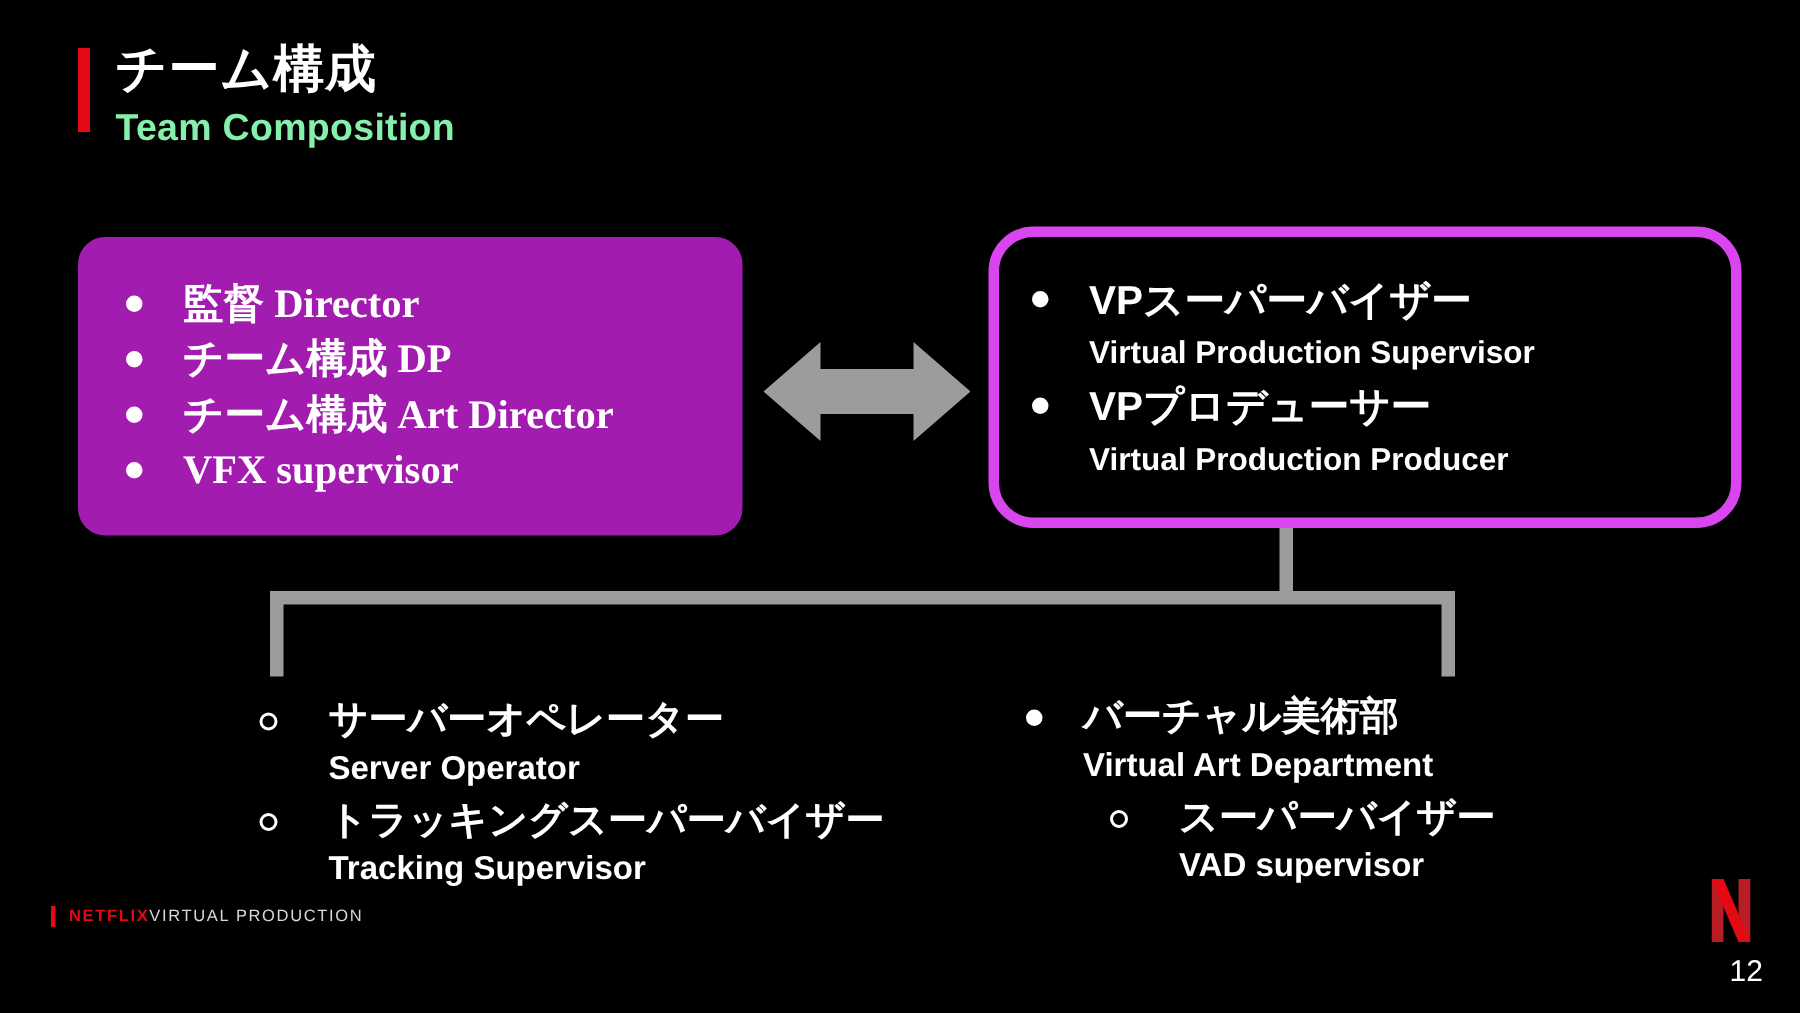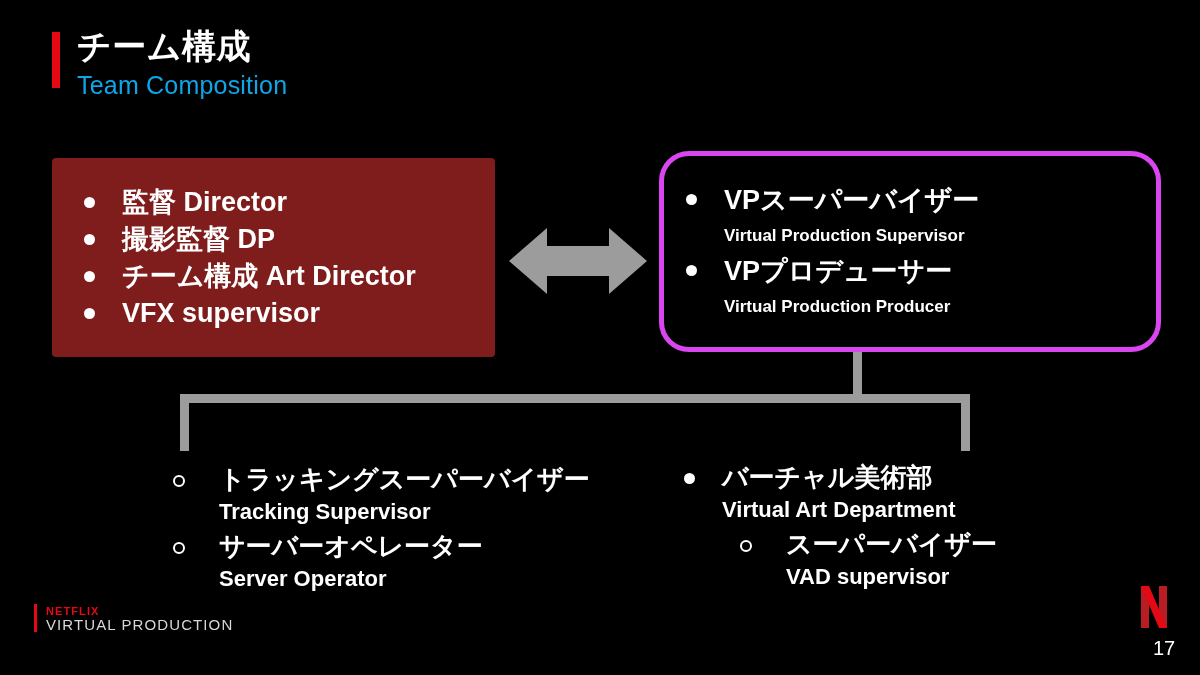--- a/index.html
+++ b/index.html
@@ -42,52 +42,53 @@
     flex-direction: column;
   }
   .title-ja {
     color: #ffffff;
     font-size: 34px;
     font-weight: bold;
     line-height: 44px;
     letter-spacing: 0.5px;
   }
   .title-en {
-    color: #0ea5e9;
+    color: #86efac;
     font-size: 25px;
-    font-weight: normal;
+    font-weight: bold;
     line-height: 30px;
     margin-top: 2px;
     letter-spacing: 0.2px;
   }
 
   
   .box {
     position: absolute;
     box-sizing: border-box;
     display: flex;
     flex-direction: column;
     justify-content: center;
   }
   .box-filled {
     left: 52px;
     top: 158px;
     width: 443px;
     height: 199px;
-    background: #7f1d1d;
-    border-radius: 4px;
+    background: #a21caf;
+    border-radius: 18px;
     padding: 10px 18px 10px 32px;
+    font-family: Liberation Serif, serif;
   }
   .box-outlined {
     left: 659px;
     top: 151px;
     width: 502px;
     height: 201px;
     background: #000000;
-    border: 5px solid #d946ef;
+    border: 7px solid #d946ef;
     border-radius: 30px;
     padding: 8px 14px 8px 22px;
   }
 
   .bullet-row {
     display: flex;
     align-items: flex-start;
   }
   .dot {
     flex: 0 0 auto;
@@ -114,21 +115,21 @@
     color: #ffffff;
     font-size: 27px;
     font-weight: bold;
     line-height: 38px;
     white-space: nowrap;
   }
   .box-filled .line-ja { font-size: 27px; line-height: 37px; }
 
   .line-en {
     color: #ffffff;
-    font-size: 17px;
+    font-size: 21px;
     font-weight: bold;
     line-height: 33px;
     white-space: nowrap;
   }
 
   .stack { display: flex; flex-direction: column; }
 
   
   .arrow {
     position: absolute;
@@ -166,31 +167,31 @@
     left: 34px;
     top: 604px;
     display: flex;
     align-items: stretch;
   }
   .footer-bar {
     width: 3px;
     background: #E50914;
     margin-right: 9px;
   }
-  .footer-texts { display: flex; flex-direction: column; justify-content: flex-start; }
+  .footer-texts { display: flex; flex-direction: row; justify-content: flex-start; }
   .footer-netflix {
     color: #E50914;
     font-size: 11px;
     font-weight: bold;
     letter-spacing: 1.1px;
     line-height: 14px;
   }
   .footer-vp {
     color: #d8d8d8;
-    font-size: 15px;
+    font-size: 11px;
     font-weight: normal;
     letter-spacing: 1.1px;
     line-height: 14px;
   }
 
   
   .n-logo {
     position: absolute;
     left: 1141px;
     top: 586px;
@@ -219,21 +220,21 @@
     </div>
   </div>
 
   <div class="box box-filled">
     <div class="bullet-row">
       <span class="dot"></span>
       <span class="line-ja">監督 Director</span>
     </div>
     <div class="bullet-row">
       <span class="dot"></span>
-      <span class="line-ja">撮影監督 DP</span>
+      <span class="line-ja">チーム構成 DP</span>
     </div>
     <div class="bullet-row">
       <span class="dot"></span>
       <span class="line-ja">チーム構成 Art Director</span>
     </div>
     <div class="bullet-row">
       <span class="dot"></span>
       <span class="line-ja">VFX supervisor</span>
     </div>
   </div>
@@ -263,29 +264,29 @@
 
   <div class="conn conn-stem"></div>
   <div class="conn conn-hbar"></div>
   <div class="conn conn-drop-l"></div>
   <div class="conn conn-drop-r"></div>
 
   <div class="branch branch-left">
     <div class="sub-row sub-indent-l">
       <span class="ring"></span>
       <span class="stack">
+        <span class="line-ja">サーバーオペレーター</span>
+        <span class="line-en">Server Operator</span>
+      </span>
+    </div>
+    <div class="sub-row sub-indent-l">
+      <span class="ring"></span>
+      <span class="stack">
         <span class="line-ja">トラッキングスーパーバイザー</span>
         <span class="line-en">Tracking Supervisor</span>
-      </span>
-    </div>
-    <div class="sub-row sub-indent-l">
-      <span class="ring"></span>
-      <span class="stack">
-        <span class="line-ja">サーバーオペレーター</span>
-        <span class="line-en">Server Operator</span>
       </span>
     </div>
   </div>
 
   <div class="branch branch-right">
     <div class="bullet-row">
       <span class="dot"></span>
       <span class="stack">
         <span class="line-ja">バーチャル美術部</span>
         <span class="line-en">Virtual Art Department</span>
@@ -309,15 +310,15 @@
   </div>
 
   <div class="n-logo">
     <svg width="26" height="42" viewBox="0 0 26 42" xmlns="http://www.w3.org/2000/svg">
       <rect x="0" y="0" width="8" height="42" fill="#B81D24"></rect>
       <rect x="18" y="0" width="8" height="42" fill="#B81D24"></rect>
       <polygon points="0,0 8,0 26,42 18,42" fill="#E50914"></polygon>
     </svg>
   </div>
 
-  <div class="page-num">17</div>
+  <div class="page-num">12</div>
 
 </div>
 
 </body></html>

